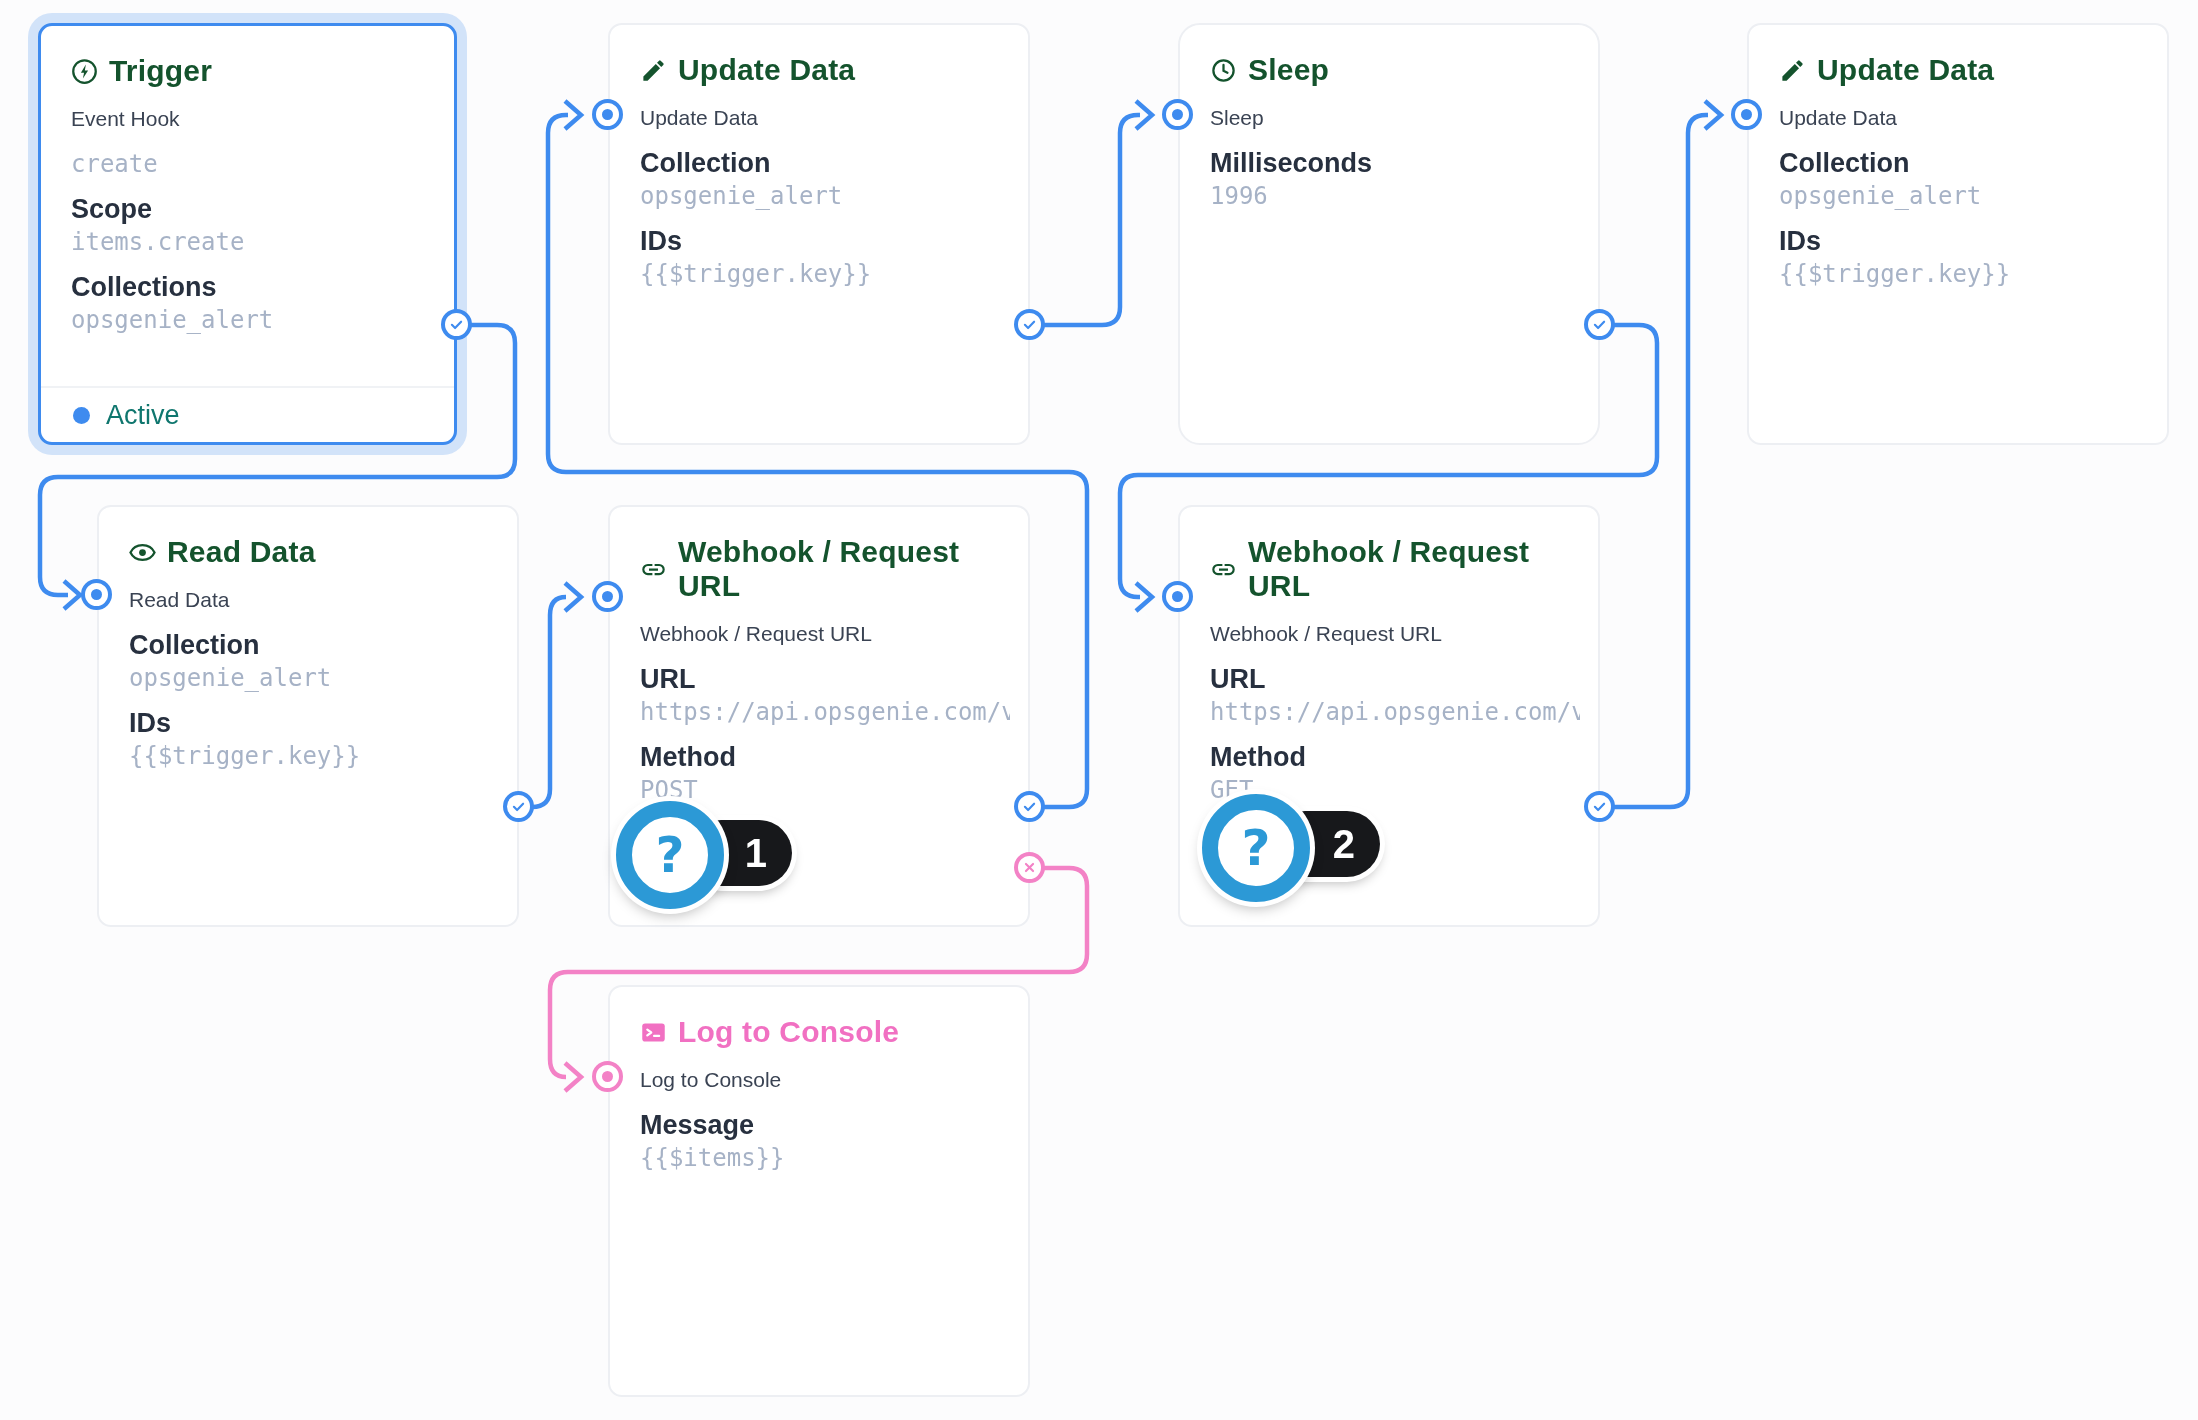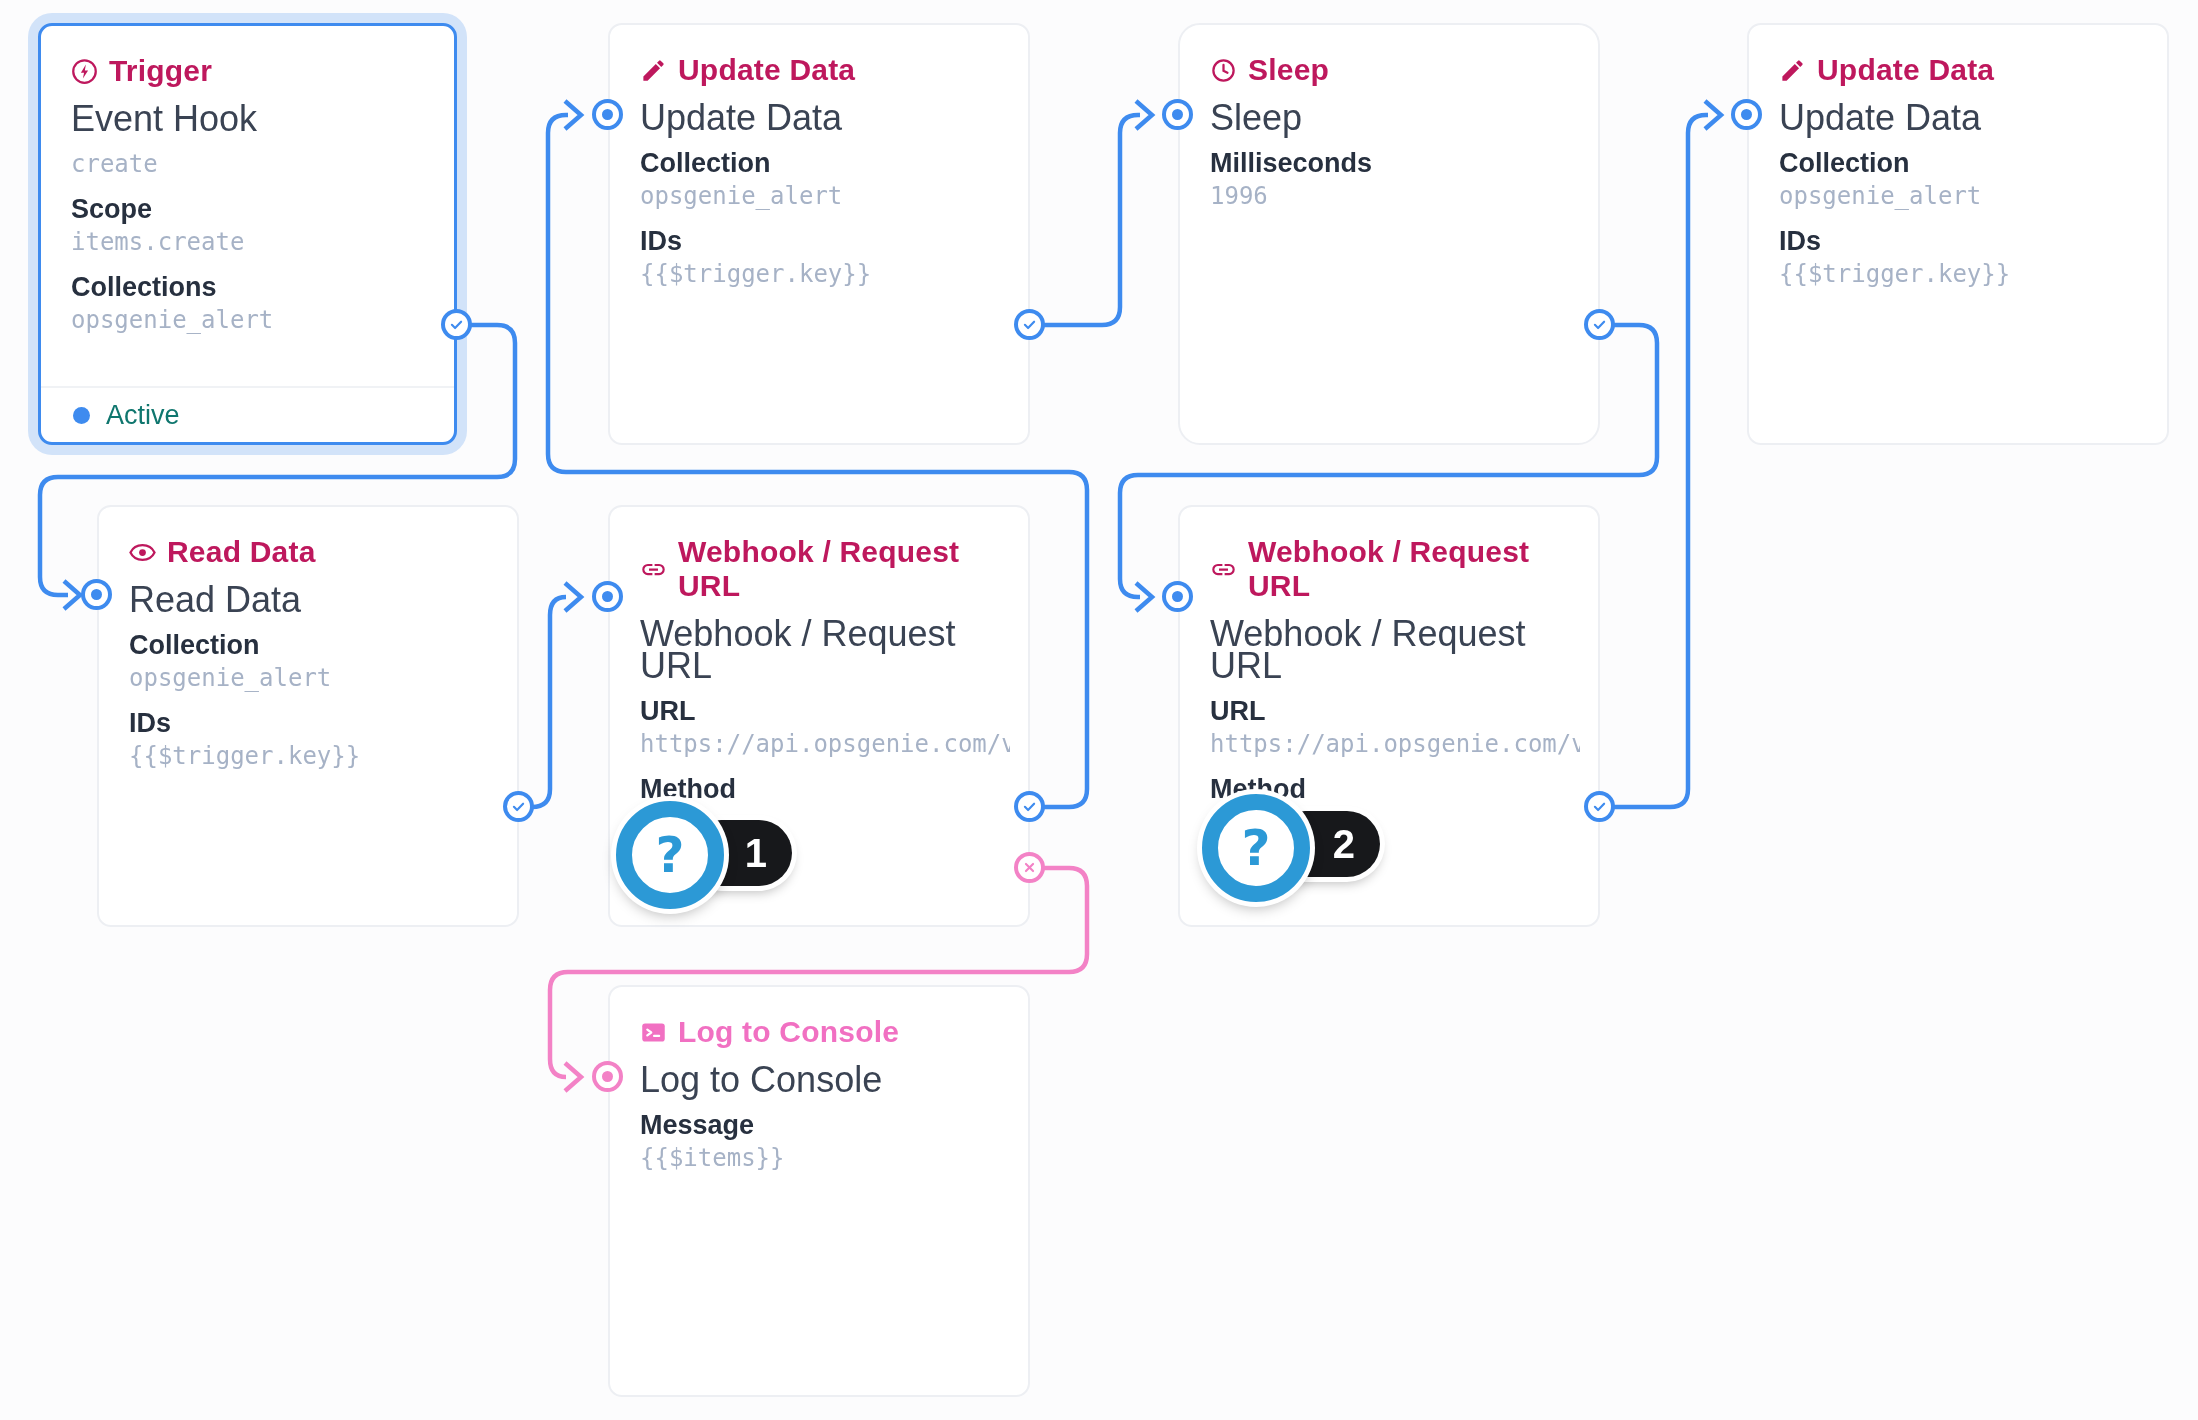--- a/index.html
+++ b/index.html
@@ -27,28 +27,28 @@
   }
   .node--trigger {
     width:419px;
     border:3px solid #3e8bef;
     box-shadow:0 0 0 10px rgba(62,139,239,0.22);
   }
   .node--log { height:412px; }
   .node-header {
     display:flex; align-items:center; gap:11px;
     margin:28px 0 0 30px;
-    font-size:30px; font-weight:700; color:#be185d;
+    font-size:30px; font-weight:700; color:#14532d;
     letter-spacing:.2px;
   }
   .node--log .node-header { color:#f170c2; }
   .node-header svg { width:27px; height:27px; flex:0 0 auto; }
   .node-sub {
     margin:15px 0 0 30px;
-    font-size:36px; color:#3a4353; line-height:32px;
+    font-size:21px; color:#3a4353; line-height:32px;
   }
   .field { margin:13px 0 0 30px; }
   .field-label { font-size:27px; font-weight:700; color:#27303f; line-height:33px; }
   .field-value {
     font-family:"DejaVu Sans Mono", monospace;
     font-size:24px; color:#a6b2c6; line-height:32px;
     white-space:nowrap; overflow:hidden; max-width:370px;
   }
   .node-footer {
     position:absolute; left:0; right:0; bottom:0; height:56px;

